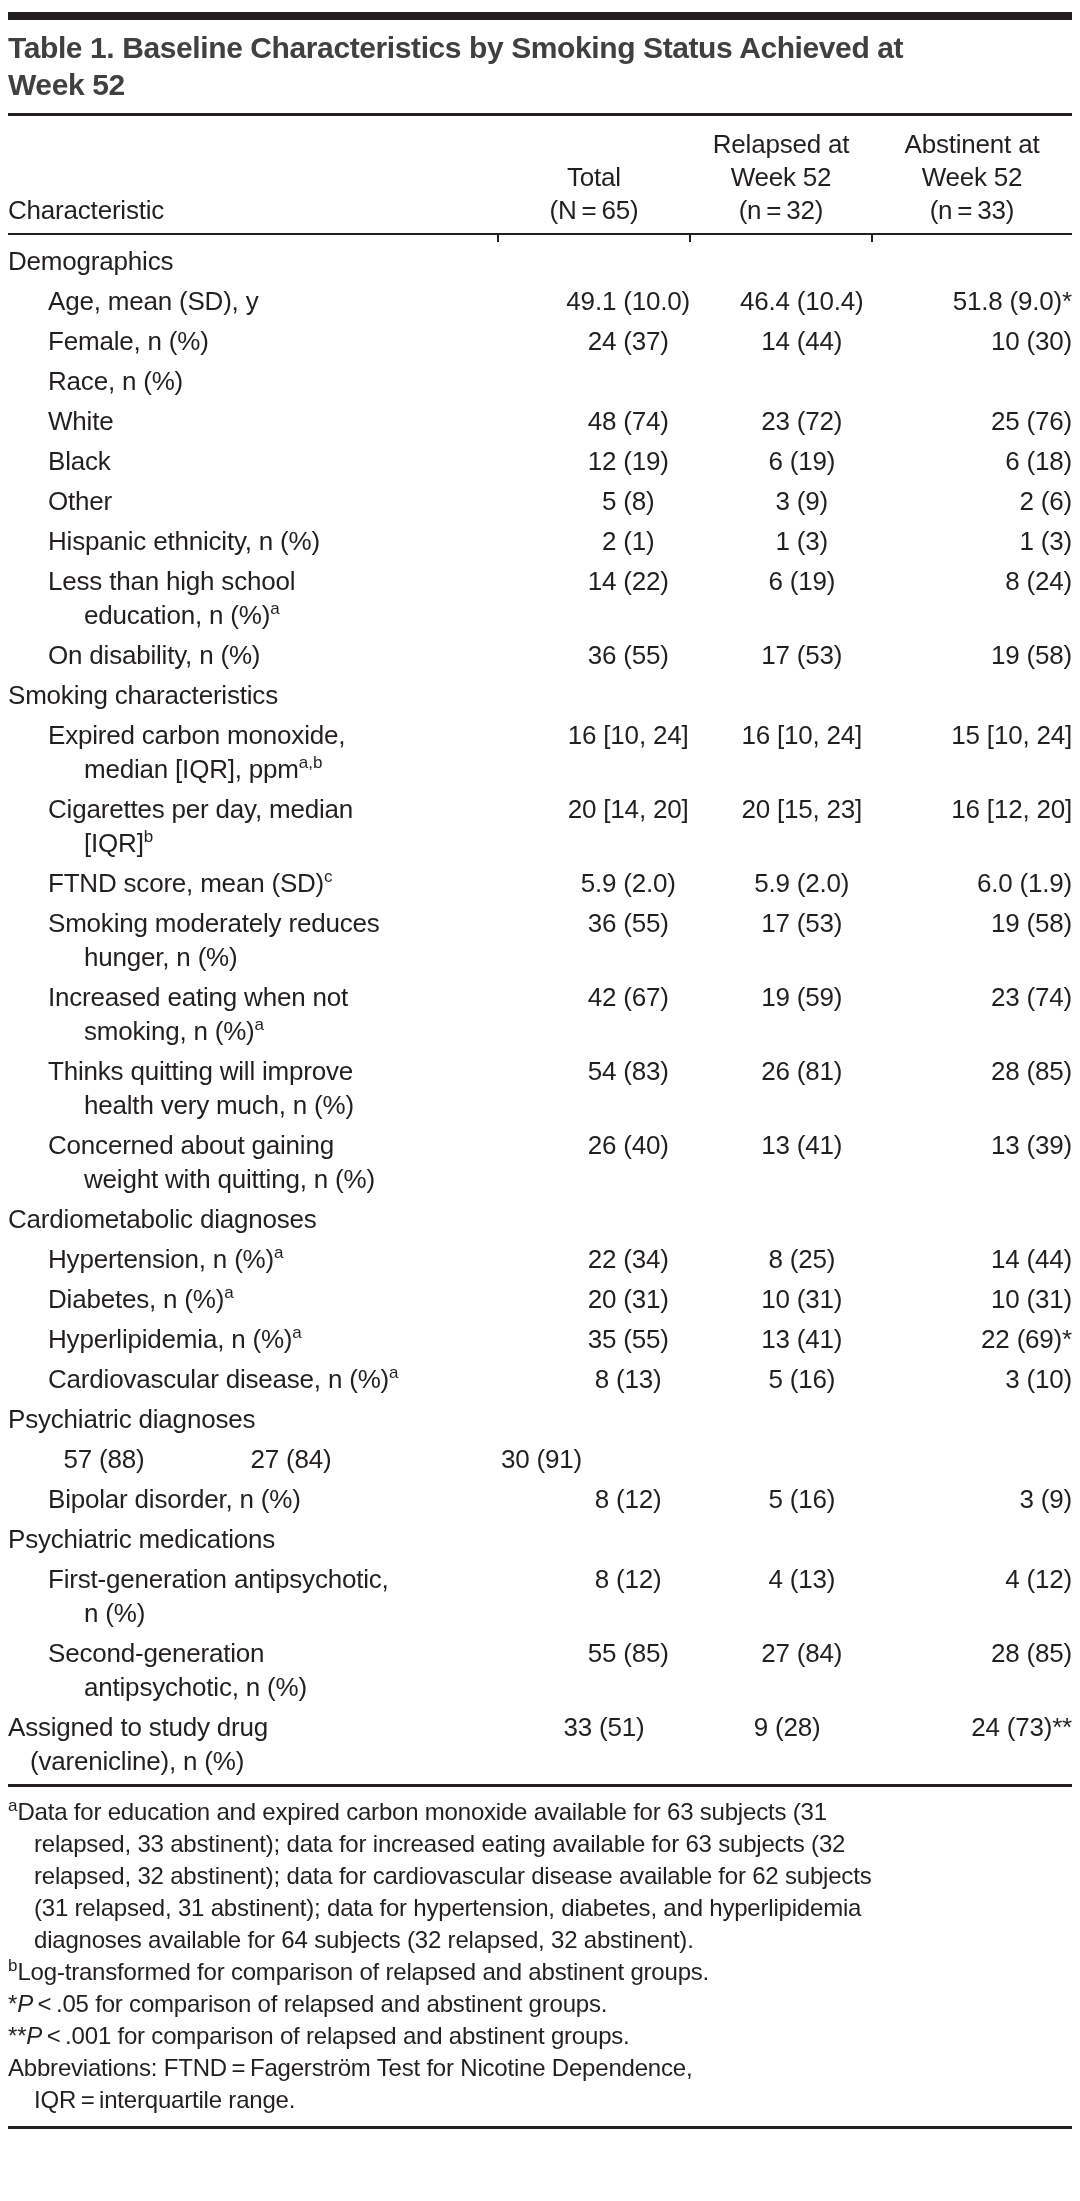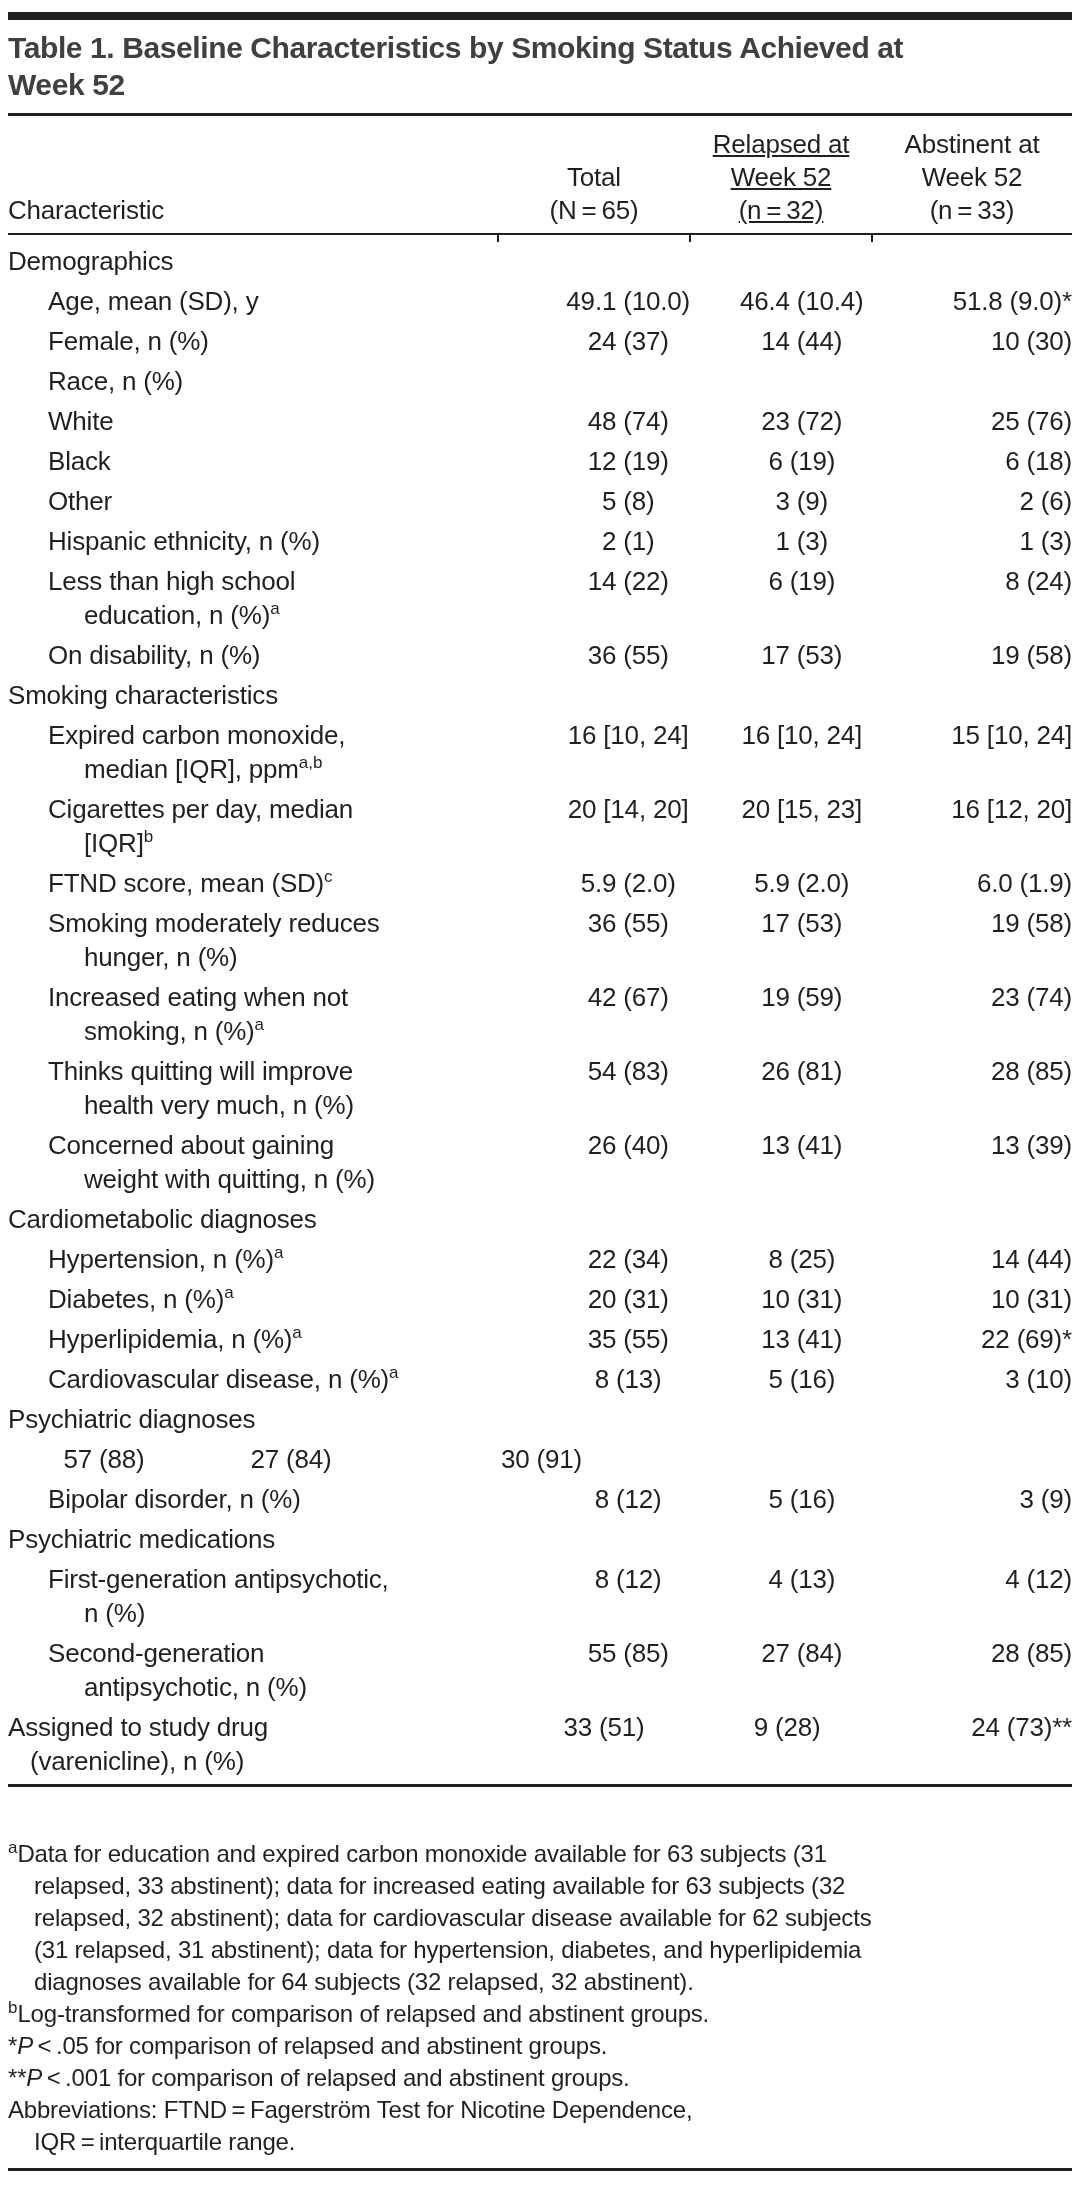--- a/index.html
+++ b/index.html
@@ -18,21 +18,21 @@
   }
   .rule3 { height: 3px; background: #231f20; }
   .header-row {
     display: flex; align-items: flex-end;
     padding: 12px 0 6px 0;
     font-size: 26px; line-height: 33px; letter-spacing: -0.2px;
   }
   .hc { width: 490px; text-align: left; }
   .hv { white-space: pre-line; text-align: center; }
   .h1 { width: 192px; }
-  .h2 { width: 182px; text-decoration: underline; }
+  .h2 { width: 182px; }
   .h3 { width: 200px; }
   .header-rule { position: relative; height: 2px; background: #231f20; }
   .tick { position: absolute; top: 0; width: 2px; height: 9px; background: #231f20; }
   .tick.t1 { left: 489px; }
   .tick.t2 { left: 681px; }
   .tick.t3 { left: 863px; }
   .tbody {
     padding-top: 9px;
     font-size: 26px; line-height: 34px; letter-spacing: -0.2px;
   }
@@ -41,21 +41,21 @@
   .c-label.section { padding-left: 0; }
   .c-label.item  { padding-left: 76px; text-indent: -36px; }
   .c-label.flush { padding-left: 22px; text-indent: -22px; }
   .c-val { text-align: center; }
   .c-val.v0 { width: 192px; }
   .c-val.v1 { width: 182px; }
   .c-val.v2 { width: 200px; text-align: right; }
   sup { font-size: 17px; line-height: 0; vertical-align: super; letter-spacing: 0; }
   .footnotes {
     padding: 9px 0 10px 0;
-    font-size: 24px; line-height: 32px; letter-spacing: -0.2px; margin-top: 42px;
+    font-size: 24px; line-height: 32px; letter-spacing: -0.2px;
   }
   .fn { padding-left: 26px; text-indent: -26px; white-space: pre-line; }
   .fn i { font-style: italic; }
   .bottom-rule { height: 3px; background: #231f20; }
 </style>
 </head>
 <body>
 
 <div class="page">
   <div class="topbar"></div>

